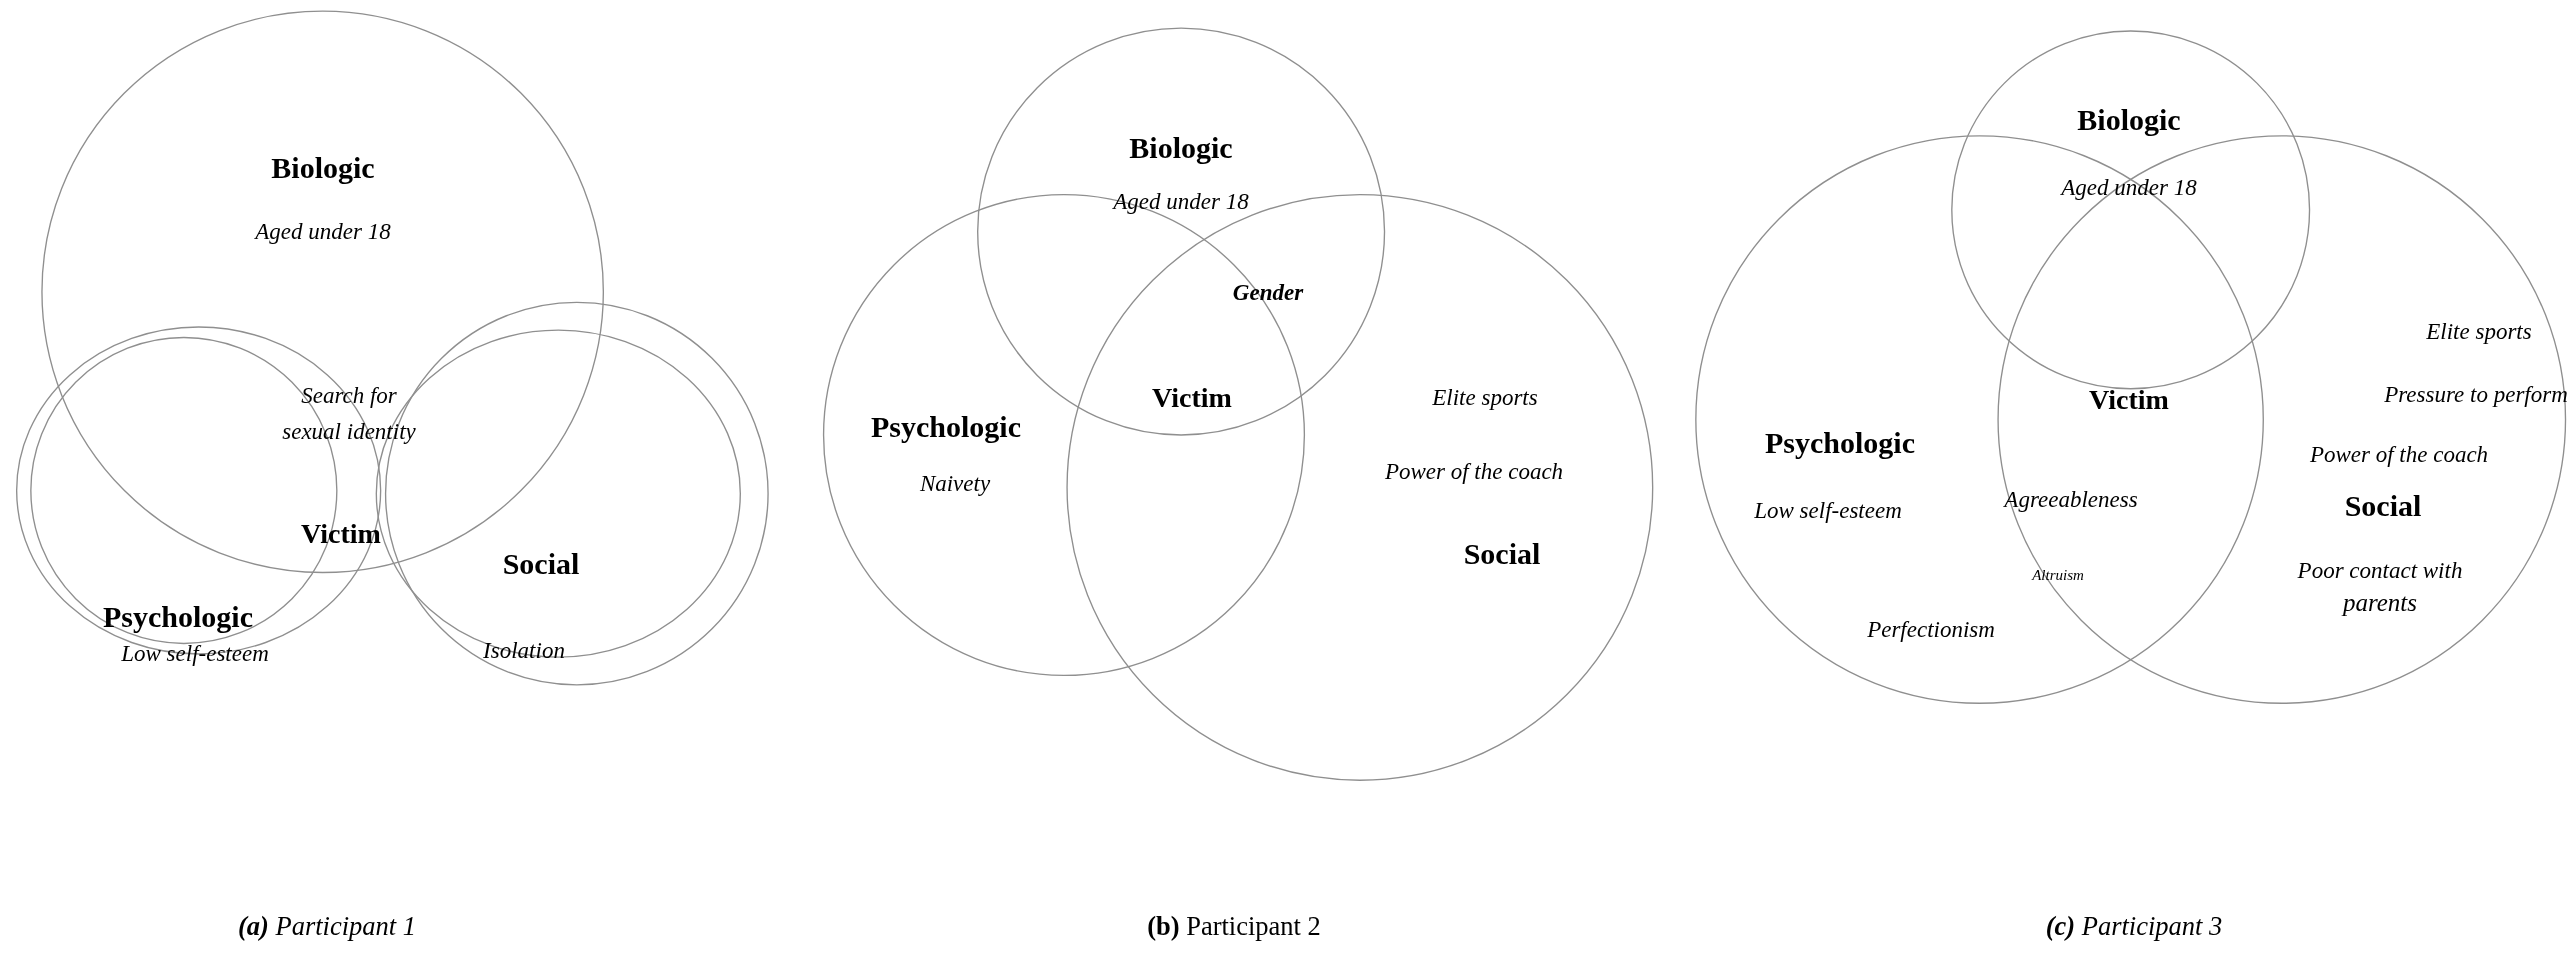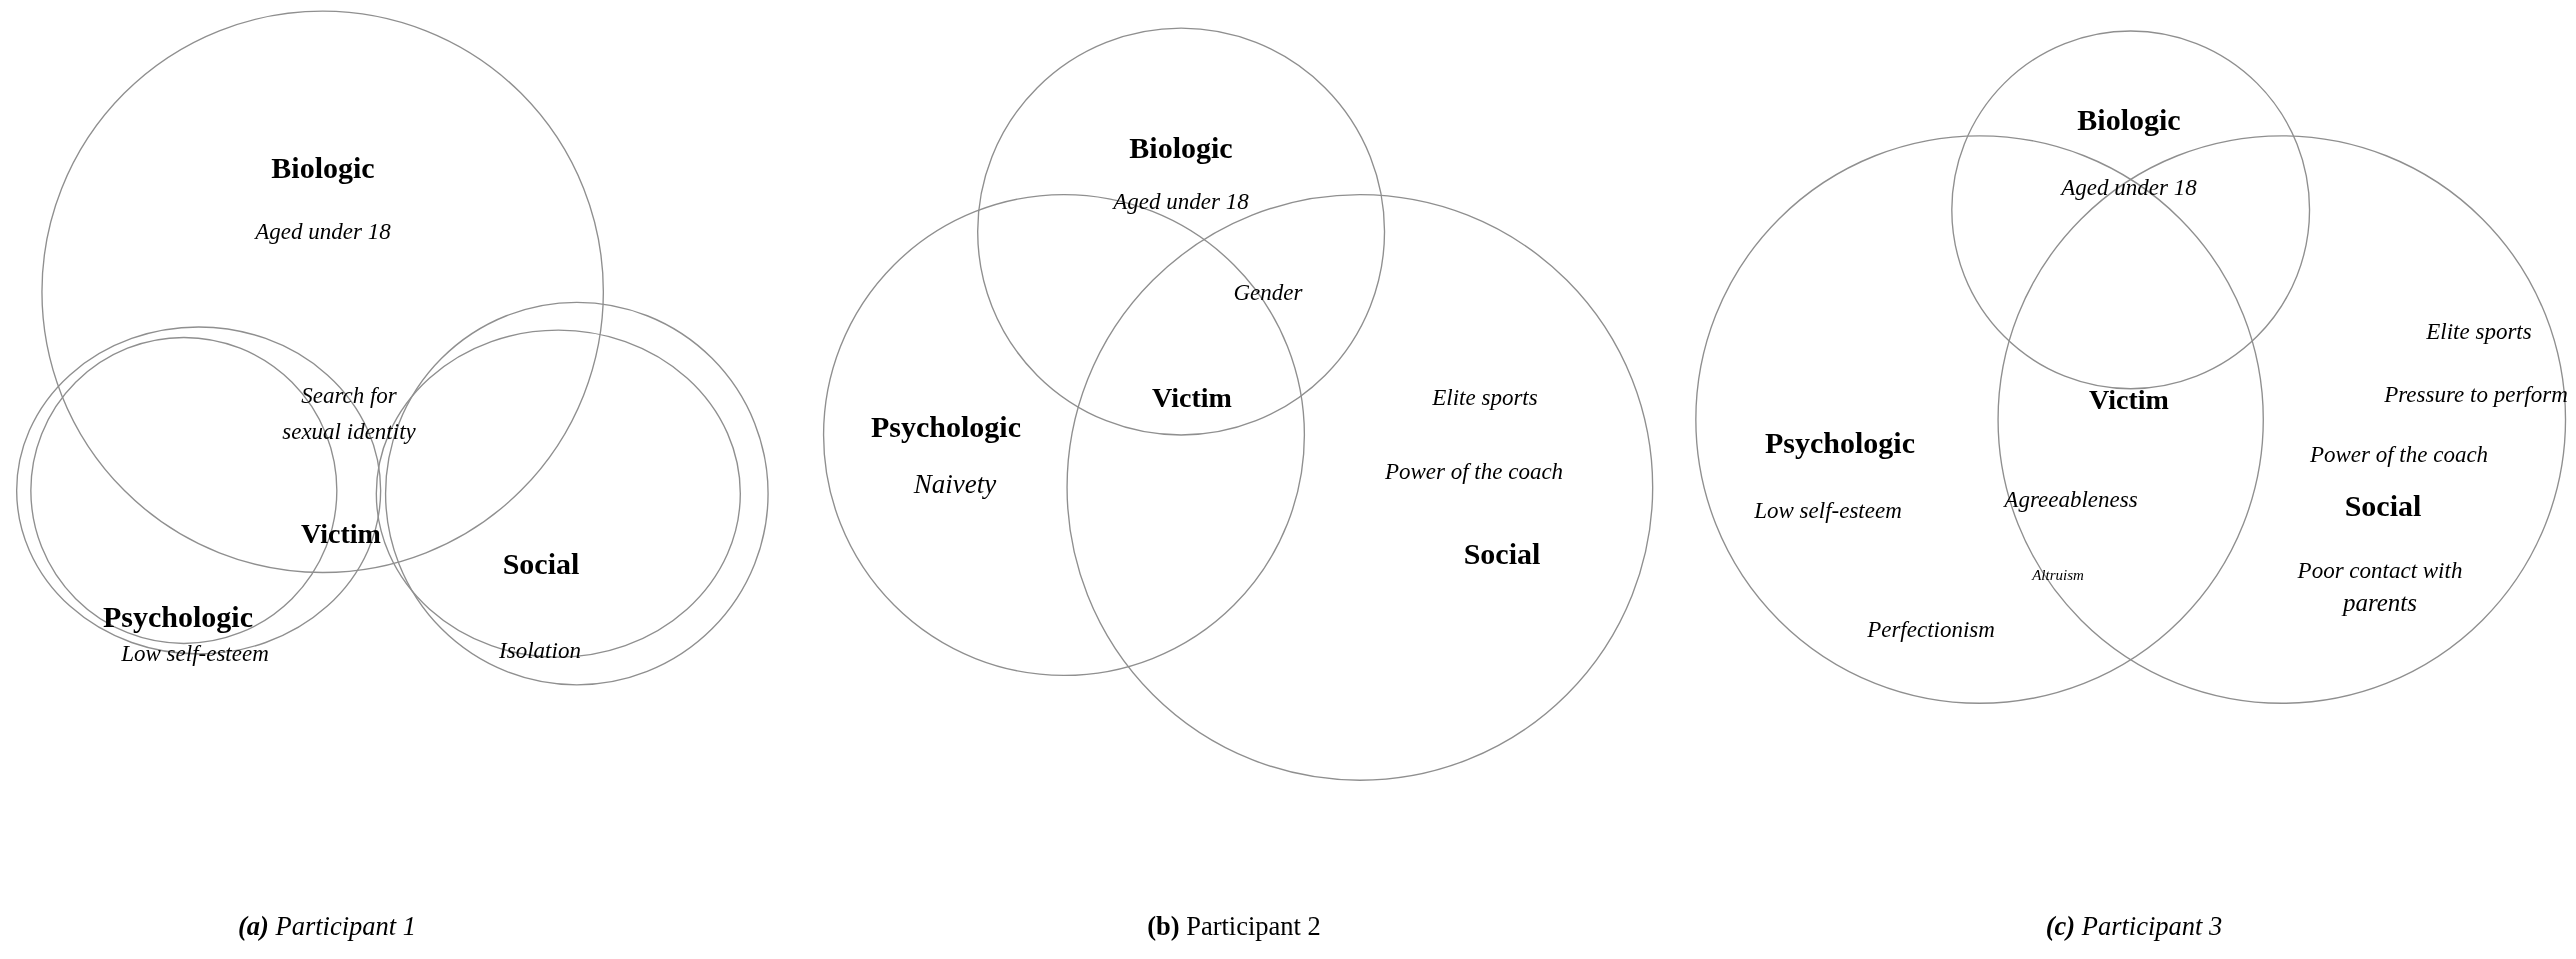--- a/index.html
+++ b/index.html
@@ -51,40 +51,40 @@
     </svg>
 
     <div class="lbl title" style="left:323px;top:168px;font-size:30px;">Biologic</div>
     <div class="lbl item" style="left:323px;top:232px;font-size:23px;">Aged under 18</div>
     <div class="lbl item" style="left:349px;top:396px;font-size:23px;">Search for</div>
     <div class="lbl item" style="left:349px;top:432px;font-size:23px;">sexual identity</div>
     <div class="lbl title" style="left:341px;top:534px;font-size:28px;">Victim</div>
     <div class="lbl title" style="left:178px;top:617px;font-size:30px;">Psychologic</div>
     <div class="lbl item" style="left:195px;top:654px;font-size:23px;">Low self-esteem</div>
     <div class="lbl title" style="left:541px;top:564px;font-size:30px;">Social</div>
-    <div class="lbl item" style="left:524px;top:651px;font-size:23px;margin-left:16px;">Isolation</div>
+    <div class="lbl item" style="left:524px;top:651px;font-size:23px;">Isolation</div>
 
     <div class="cap" style="left:327px;top:911px;font-style:italic;">
       <b>(a)</b><span> Participant 1</span>
     </div>
   </div>
 
   <div class="panel" style="left:802px;width:863px;">
     <svg width="863" height="960" viewBox="0 0 1400 1556">
       <circle cx="615" cy="375" r="330"></circle>
       <circle cx="425" cy="705" r="390"></circle>
       <circle cx="905" cy="790" r="475"></circle>
     </svg>
 
     <div class="lbl title" style="left:379px;top:148px;font-size:30px;">Biologic</div>
     <div class="lbl item" style="left:379px;top:202px;font-size:23px;">Aged under 18</div>
-    <div class="lbl item" style="left:466px;top:293px;font-size:23px;">Gender</div>
+    <div class="lbl item" style="left:466px;top:293px;font-size:23px;font-weight:bold;">Gender</div>
     <div class="lbl title" style="left:390px;top:398px;font-size:28px;">Victim</div>
     <div class="lbl title" style="left:144px;top:427px;font-size:30px;">Psychologic</div>
-    <div class="lbl item" style="left:153px;top:484px;font-size:27px;">Naivety</div>
+    <div class="lbl item" style="left:153px;top:484px;font-size:23px;">Naivety</div>
     <div class="lbl item" style="left:683px;top:398px;font-size:23px;">Elite sports</div>
     <div class="lbl item" style="left:672px;top:472px;font-size:23px;">Power of the coach</div>
     <div class="lbl title" style="left:700px;top:554px;font-size:30px;">Social</div>
 
     <div class="cap" style="left:432px;top:911px;">
       <b>(b)</b><span> Participant 2</span>
     </div>
   </div>
 
   <div class="panel" style="left:1665px;width:911px;">

